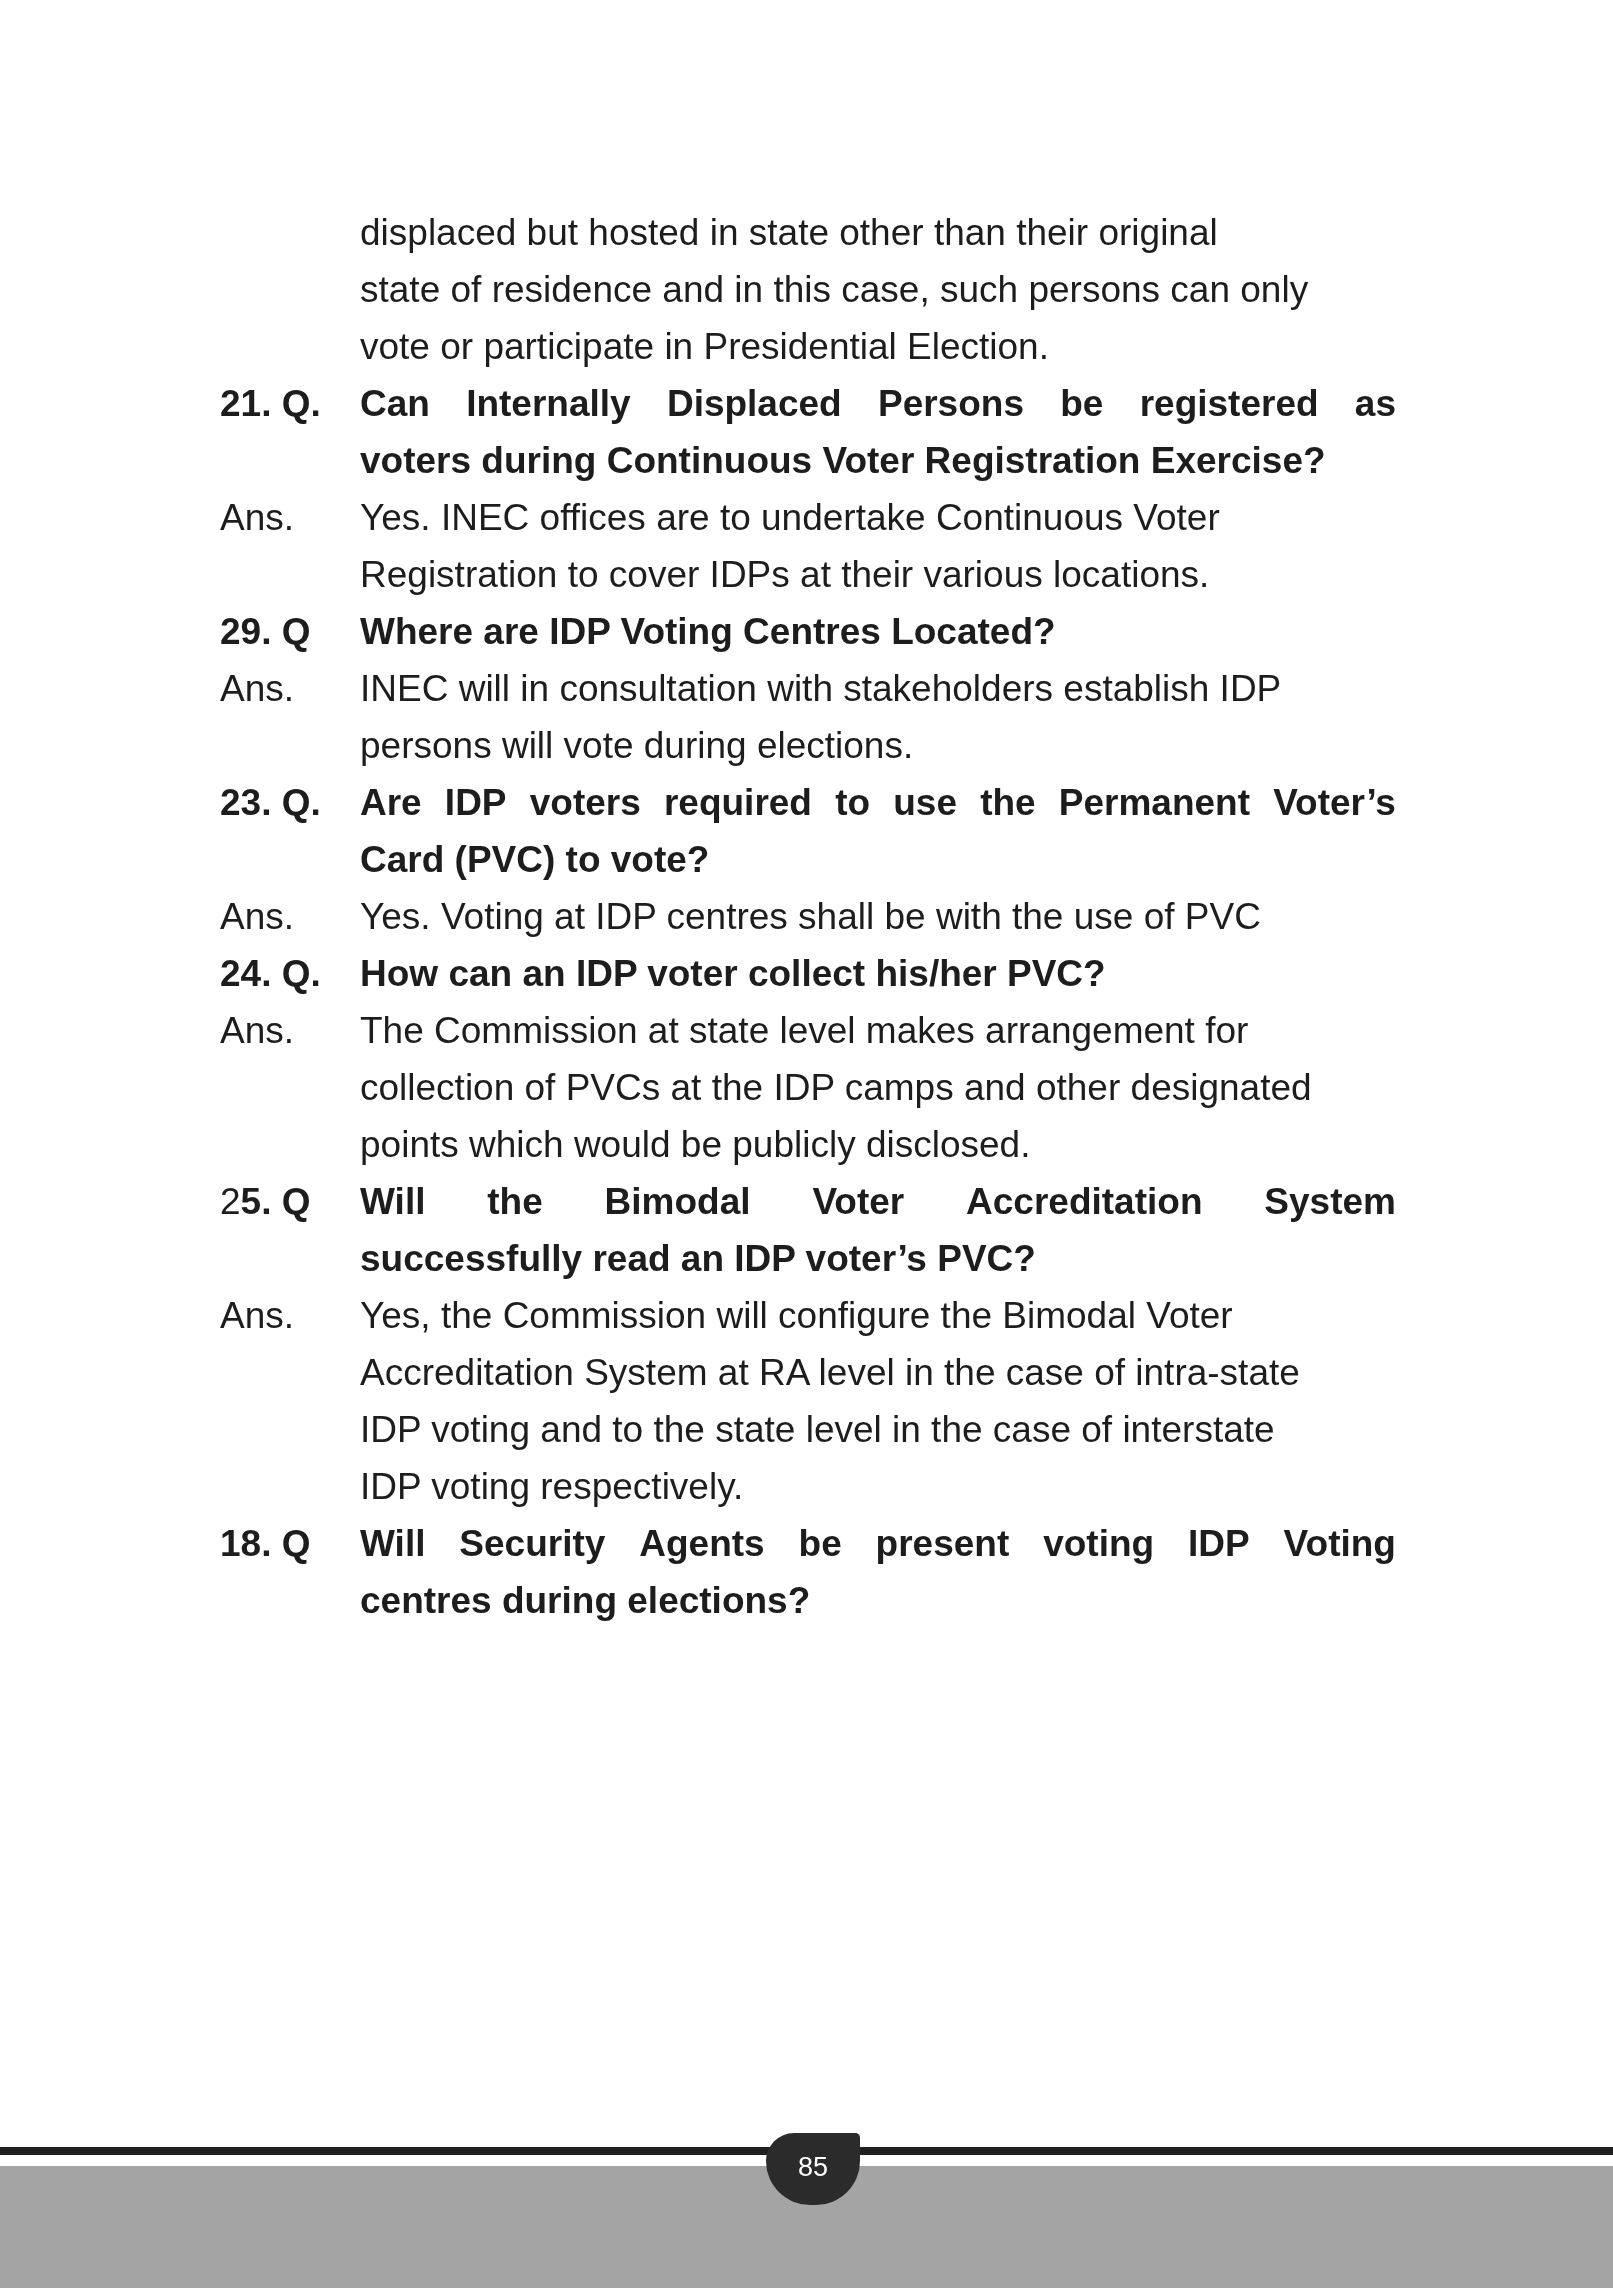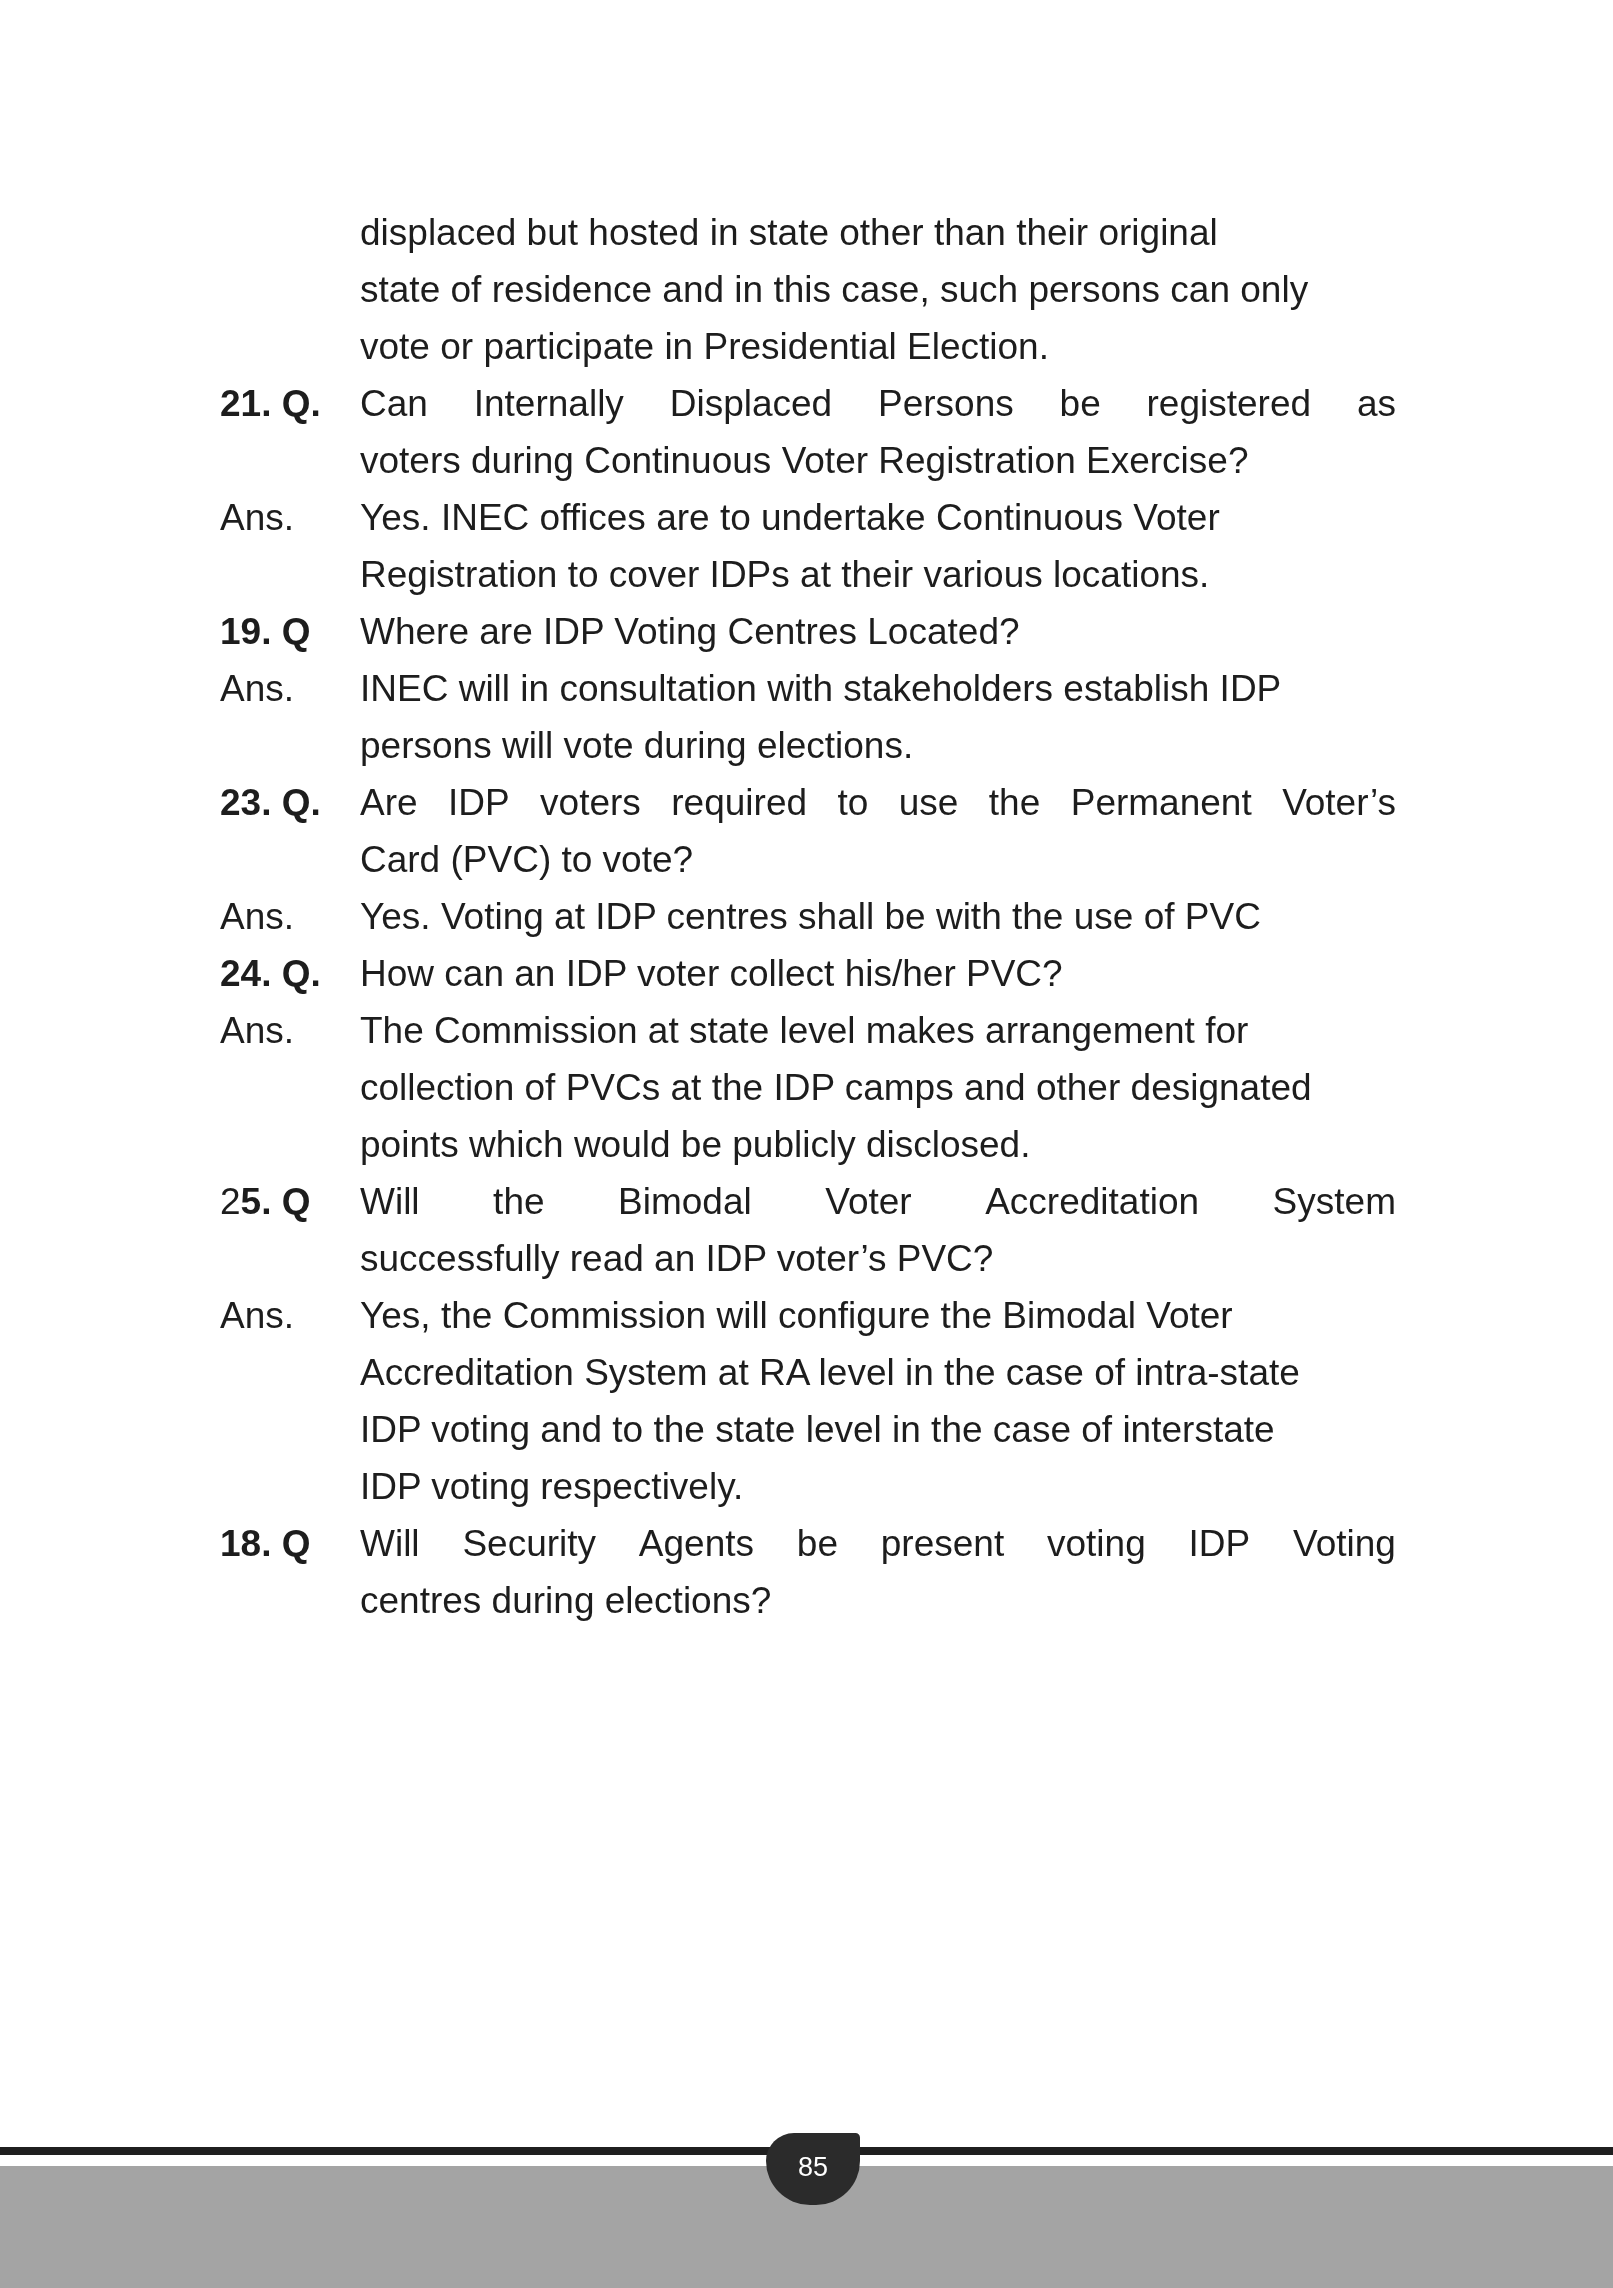--- a/index.html
+++ b/index.html
@@ -18,21 +18,21 @@
     left:220px; top:204px;
     width:1176px;
   }
   .block { position:relative; padding-left:140px; }
   .qa-block { }
   .line {
     height:57px; line-height:57px;
     font-size:37px;
     white-space:nowrap;
   }
-  .q-line { font-weight:normal; }
+  .q-line { font-weight:bold; }
   .jline {
     display:flex;
     justify-content:space-between;
     white-space:normal;
     width:100%;
   }
   .q-label {
     position:absolute; left:0; top:0;
     height:57px; line-height:57px;
     font-size:37px; font-weight:bold;
@@ -91,21 +91,21 @@
           <span>be</span>
           <span>registered</span>
           <span>as</span>
         </div>
         <div class="line q-line">voters during Continuous Voter Registration Exercise?</div>
         <div class="ans-label" style="top: 114px;">Ans.</div>
         <div class="line ans-line">Yes. INEC offices are to undertake Continuous Voter</div>
         <div class="line ans-line">Registration to cover IDPs at their various locations.</div>
       </div>
       <div class="block qa-block">
-        <div class="q-label"><span>19. Q</span></div>
+        <div class="q-label"><span>29. Q</span></div>
         <div class="line q-line">Where are IDP Voting Centres Located?</div>
         <div class="ans-label" style="top: 57px;">Ans.</div>
         <div class="line ans-line">INEC will in consultation with stakeholders establish IDP</div>
         <div class="line ans-line">persons will vote during elections.</div>
       </div>
       <div class="block qa-block">
         <div class="q-label"><span>23. Q.</span></div>
         <div class="line q-line jline">
           <span>Are</span>
           <span>IDP</span>

